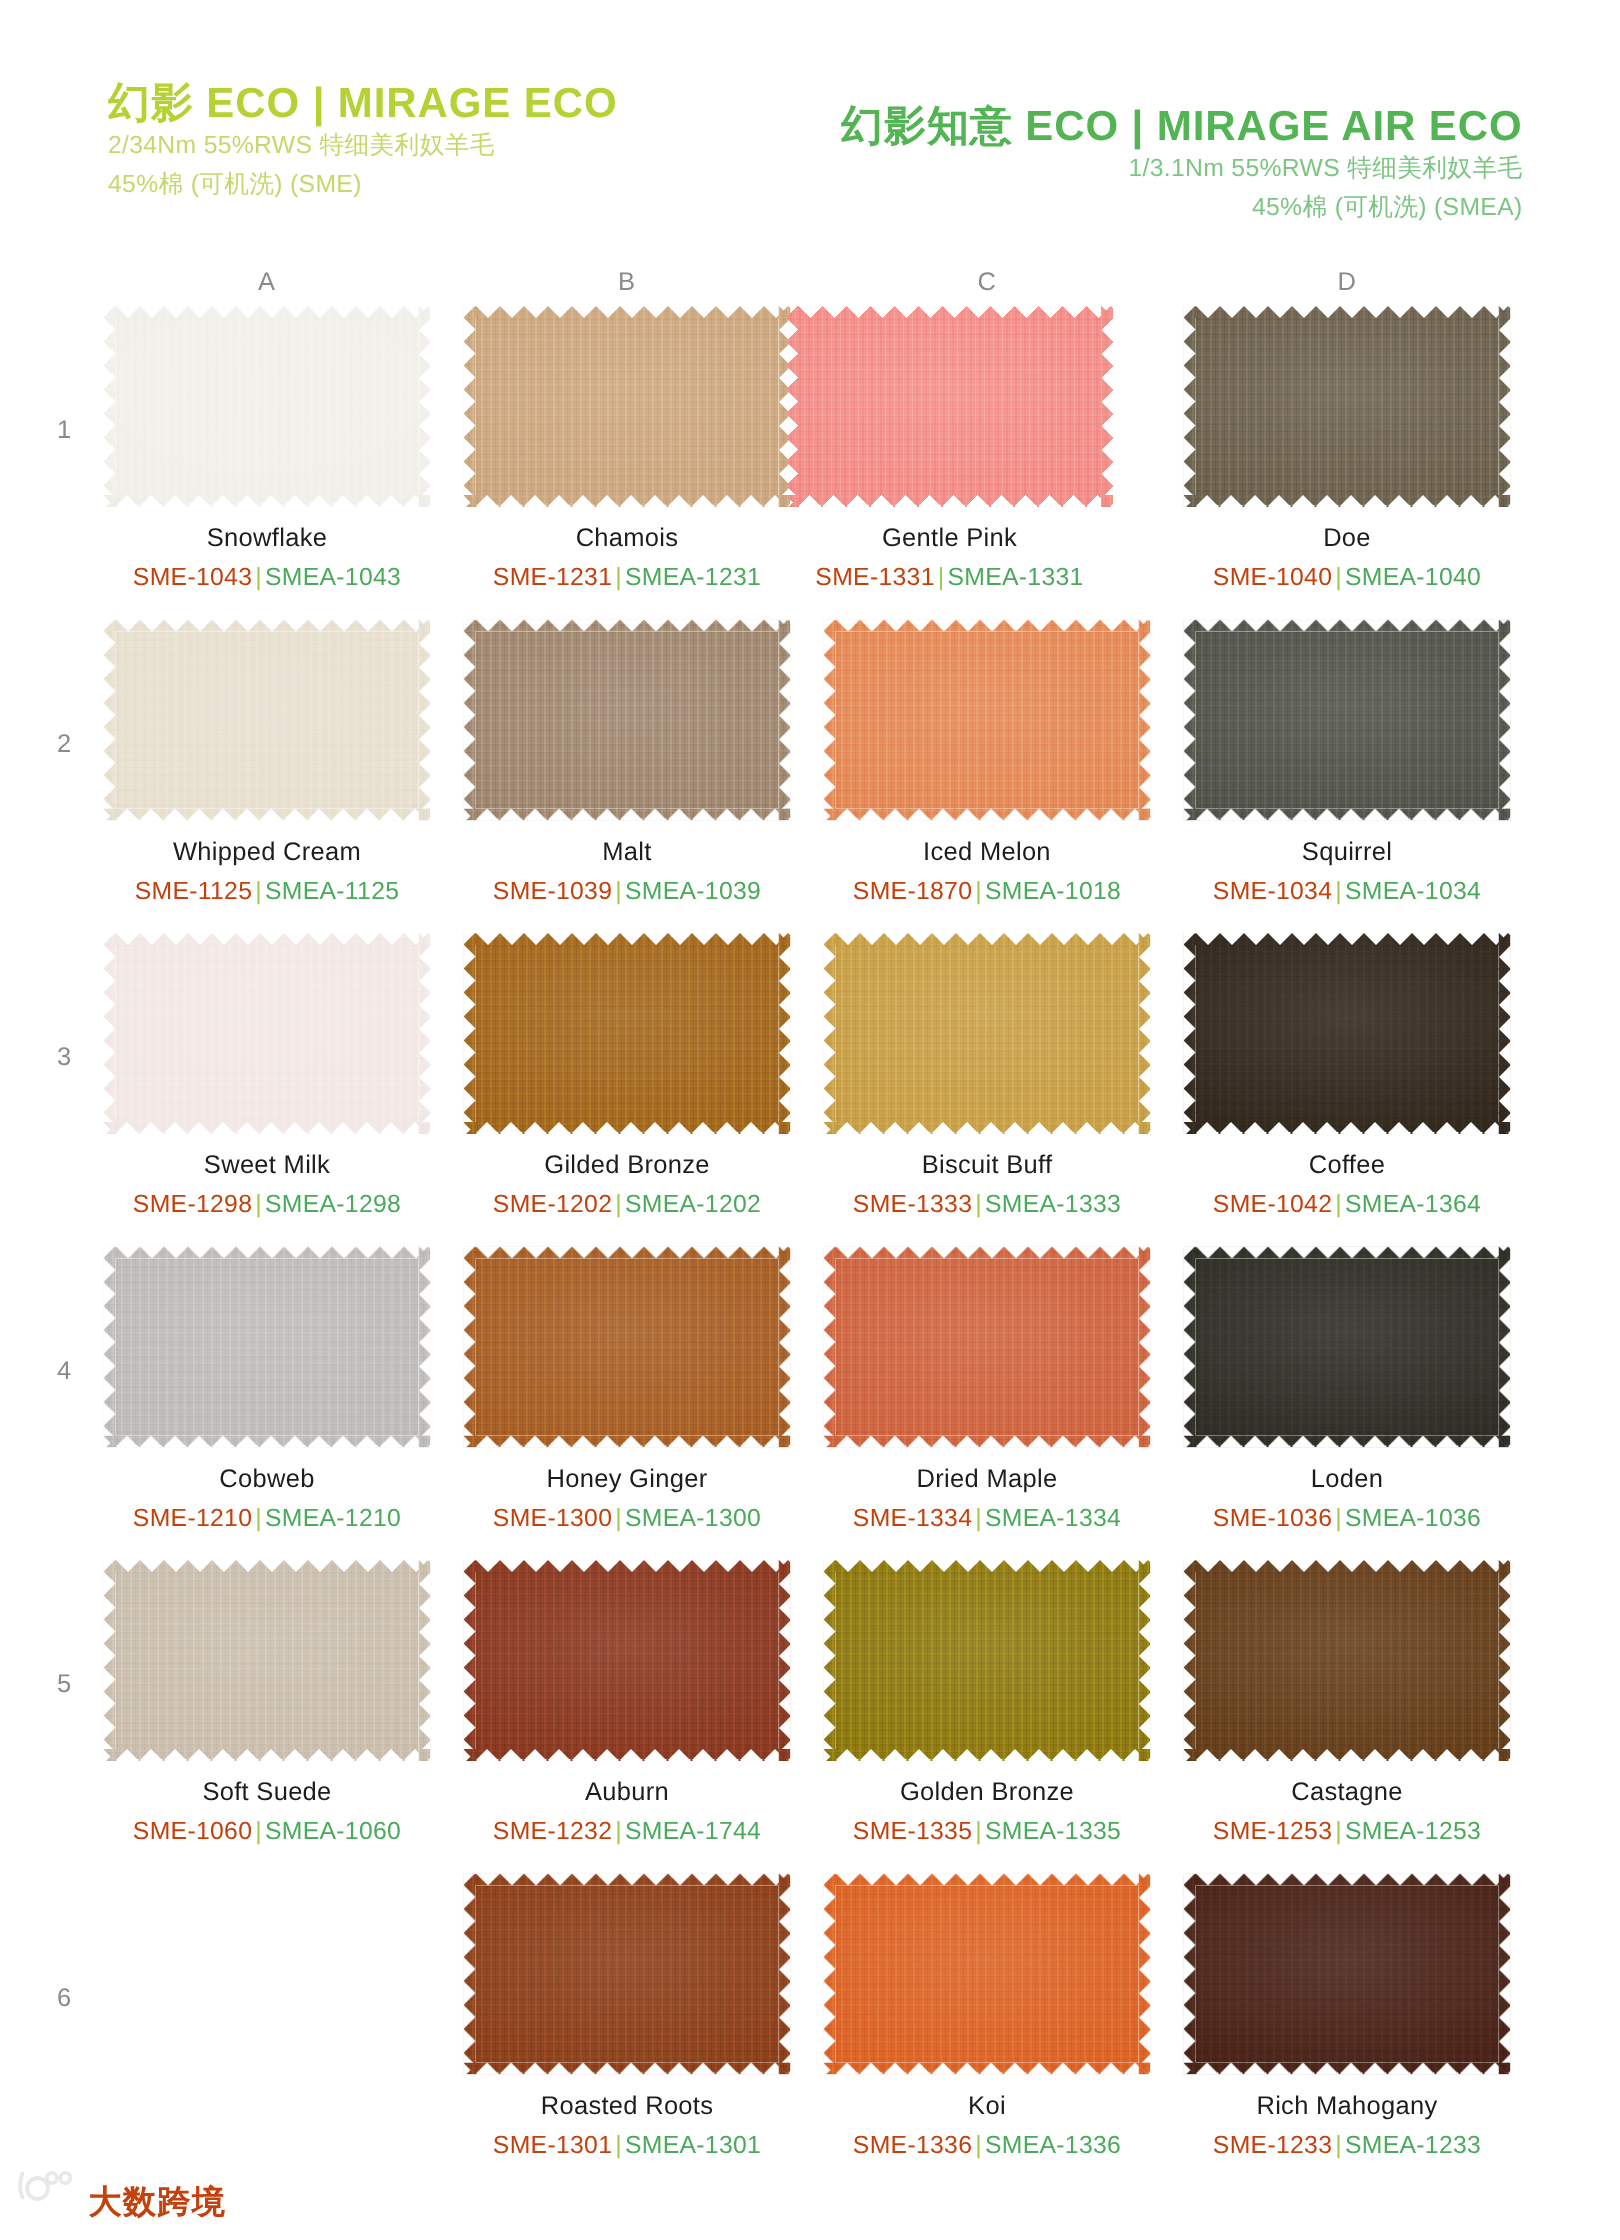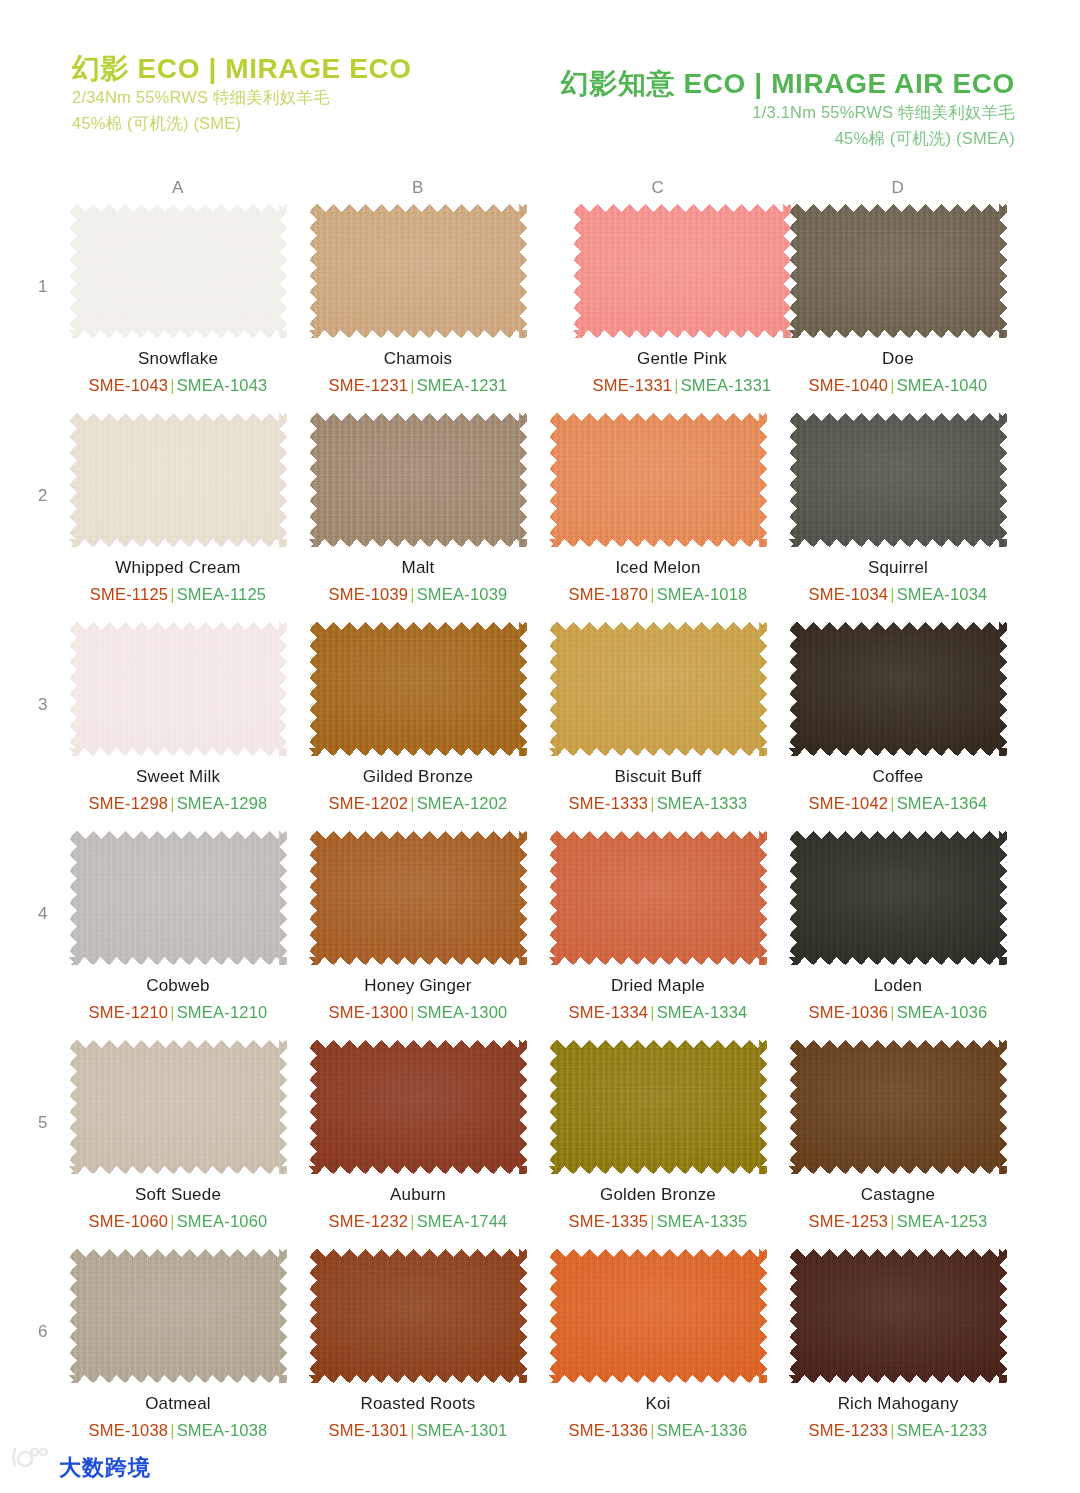--- a/index.html
+++ b/index.html
@@ -156,21 +156,21 @@
   .watermark{
     position:absolute;
     left:12px; bottom:14px;
     display:flex; align-items:center; gap:9px;
     opacity:1;
   }
   .wm-mark{ display:block; }
   .wm-text{
     font-size:22px;
     font-weight:bold;
-    color:#1d4ed8;
+    color:#c2410c;
     letter-spacing:1px;
     line-height:1;
     margin-top:23px;
   }
 </style>
 </head>
 <body>
 
 <div class="header">
 
@@ -211,21 +211,21 @@
         <div class="cell" style="left: 418px;">
           <div class="swatch-wrap">
             <div class="swatch" style="background: rgb(205, 168, 128);">
               <div class="tex"></div>
               <div class="shade"></div>
             </div>
           </div>
           <div class="name">Chamois</div>
           <div class="code"><span class="sme">SME-1231</span><span class="sep">|</span><span class="smea">SMEA-1231</span></div>
         </div>
-        <div class="cell" style="left: 682px;">
+        <div class="cell" style="left: 633px;">
           <div class="swatch-wrap">
             <div class="swatch" style="background: rgb(244, 145, 140);">
               <div class="tex"></div>
               <div class="shade"></div>
             </div>
           </div>
           <div class="name">Gentle Pink</div>
           <div class="code"><span class="sme">SME-1331</span><span class="sep">|</span><span class="smea">SMEA-1331</span></div>
         </div>
         <div class="cell" style="left: 898px;">
@@ -406,30 +406,20 @@
               <div class="tex"></div>
               <div class="shade"></div>
             </div>
           </div>
           <div class="name">Castagne</div>
           <div class="code"><span class="sme">SME-1253</span><span class="sep">|</span><span class="smea">SMEA-1253</span></div>
         </div>
       </div>
       <div class="row">
         <div class="row-num">6</div>
-        <div class="cell" style="left: 178px;">
-          <div class="swatch-wrap">
-            <div class="swatch" style="background: rgb(179, 167, 149);">
-              <div class="tex"></div>
-              <div class="shade"></div>
-            </div>
-          </div>
-          <div class="name">Oatmeal</div>
-          <div class="code"><span class="sme">SME-1038</span><span class="sep">|</span><span class="smea">SMEA-1038</span></div>
-        </div>
         <div class="cell" style="left: 418px;">
           <div class="swatch-wrap">
             <div class="swatch" style="background: rgb(140, 65, 28);">
               <div class="tex"></div>
               <div class="shade"></div>
             </div>
           </div>
           <div class="name">Roasted Roots</div>
           <div class="code"><span class="sme">SME-1301</span><span class="sep">|</span><span class="smea">SMEA-1301</span></div>
         </div>

